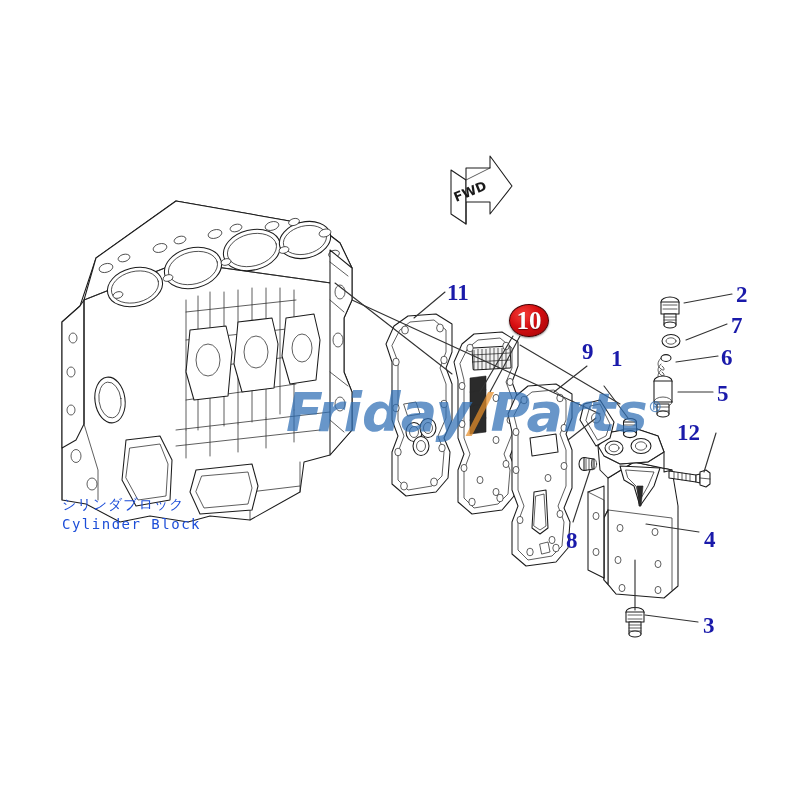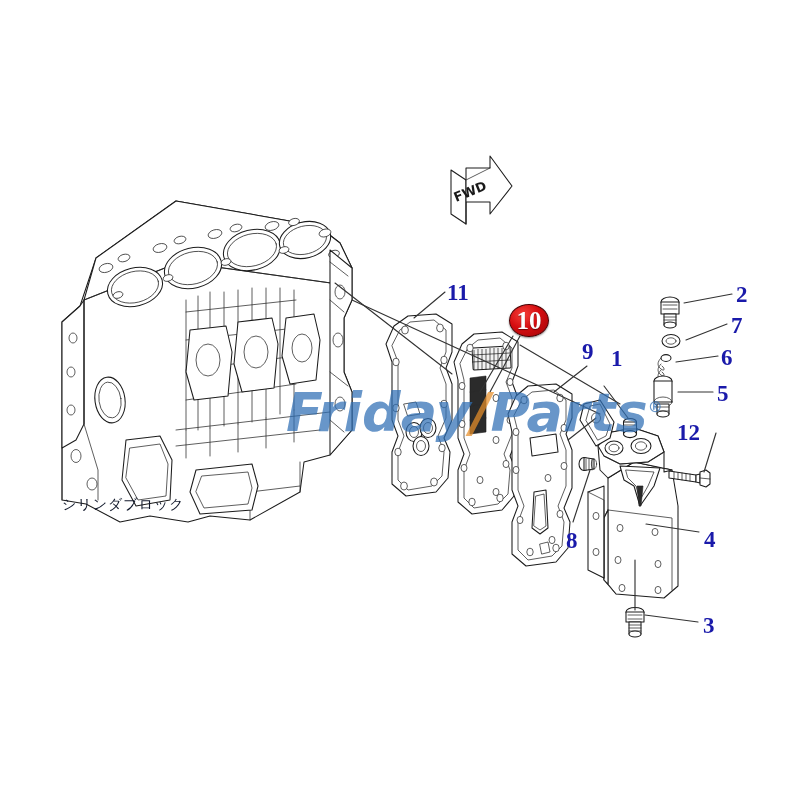--- a/index.html
+++ b/index.html
@@ -55,21 +55,21 @@
     font-family: "Liberation Serif", serif;
     font-weight: bold;
     font-size: 25px;
     line-height: 19px;
     text-shadow: 0 1px 1px rgba(0,0,0,0.5);
   }
   .block-label {
     position: absolute;
     left: 62px;
     top: 495px;
-    color: #0f172a;
+    color: #1d4ed8;
     user-select: none;
   }
   .block-label .jp {
     font-family: "DejaVu Sans", sans-serif;
     font-size: 14px;
     line-height: 19px;
     letter-spacing: 1px;
     display: block;
   }
   .block-label .en {
@@ -434,20 +434,21 @@
   </svg>
 
   <div id="watermark">
     <div class="wm-text">
       <span class="wm-a">Friday</span><span class="wm-slash">/</span><span class="wm-b">Parts</span><span class="wm-reg">®</span>
     </div>
   </div>
 
   <div class="block-label">
     <span class="jp">シリンダブロック</span>
+    <span class="en">Cylinder Block</span>
   </div>
 
   <div class="callout-num" style="left:611px; top:347px;">1</div>
   <div class="callout-num" style="left:736px; top:283px;">2</div>
   <div class="callout-num" style="left:703px; top:614px;">3</div>
   <div class="callout-num" style="left:704px; top:528px;">4</div>
   <div class="callout-num" style="left:717px; top:382px;">5</div>
   <div class="callout-num" style="left:721px; top:346px;">6</div>
   <div class="callout-num" style="left:731px; top:314px;">7</div>
   <div class="callout-num" style="left:566px; top:529px;">8</div>

